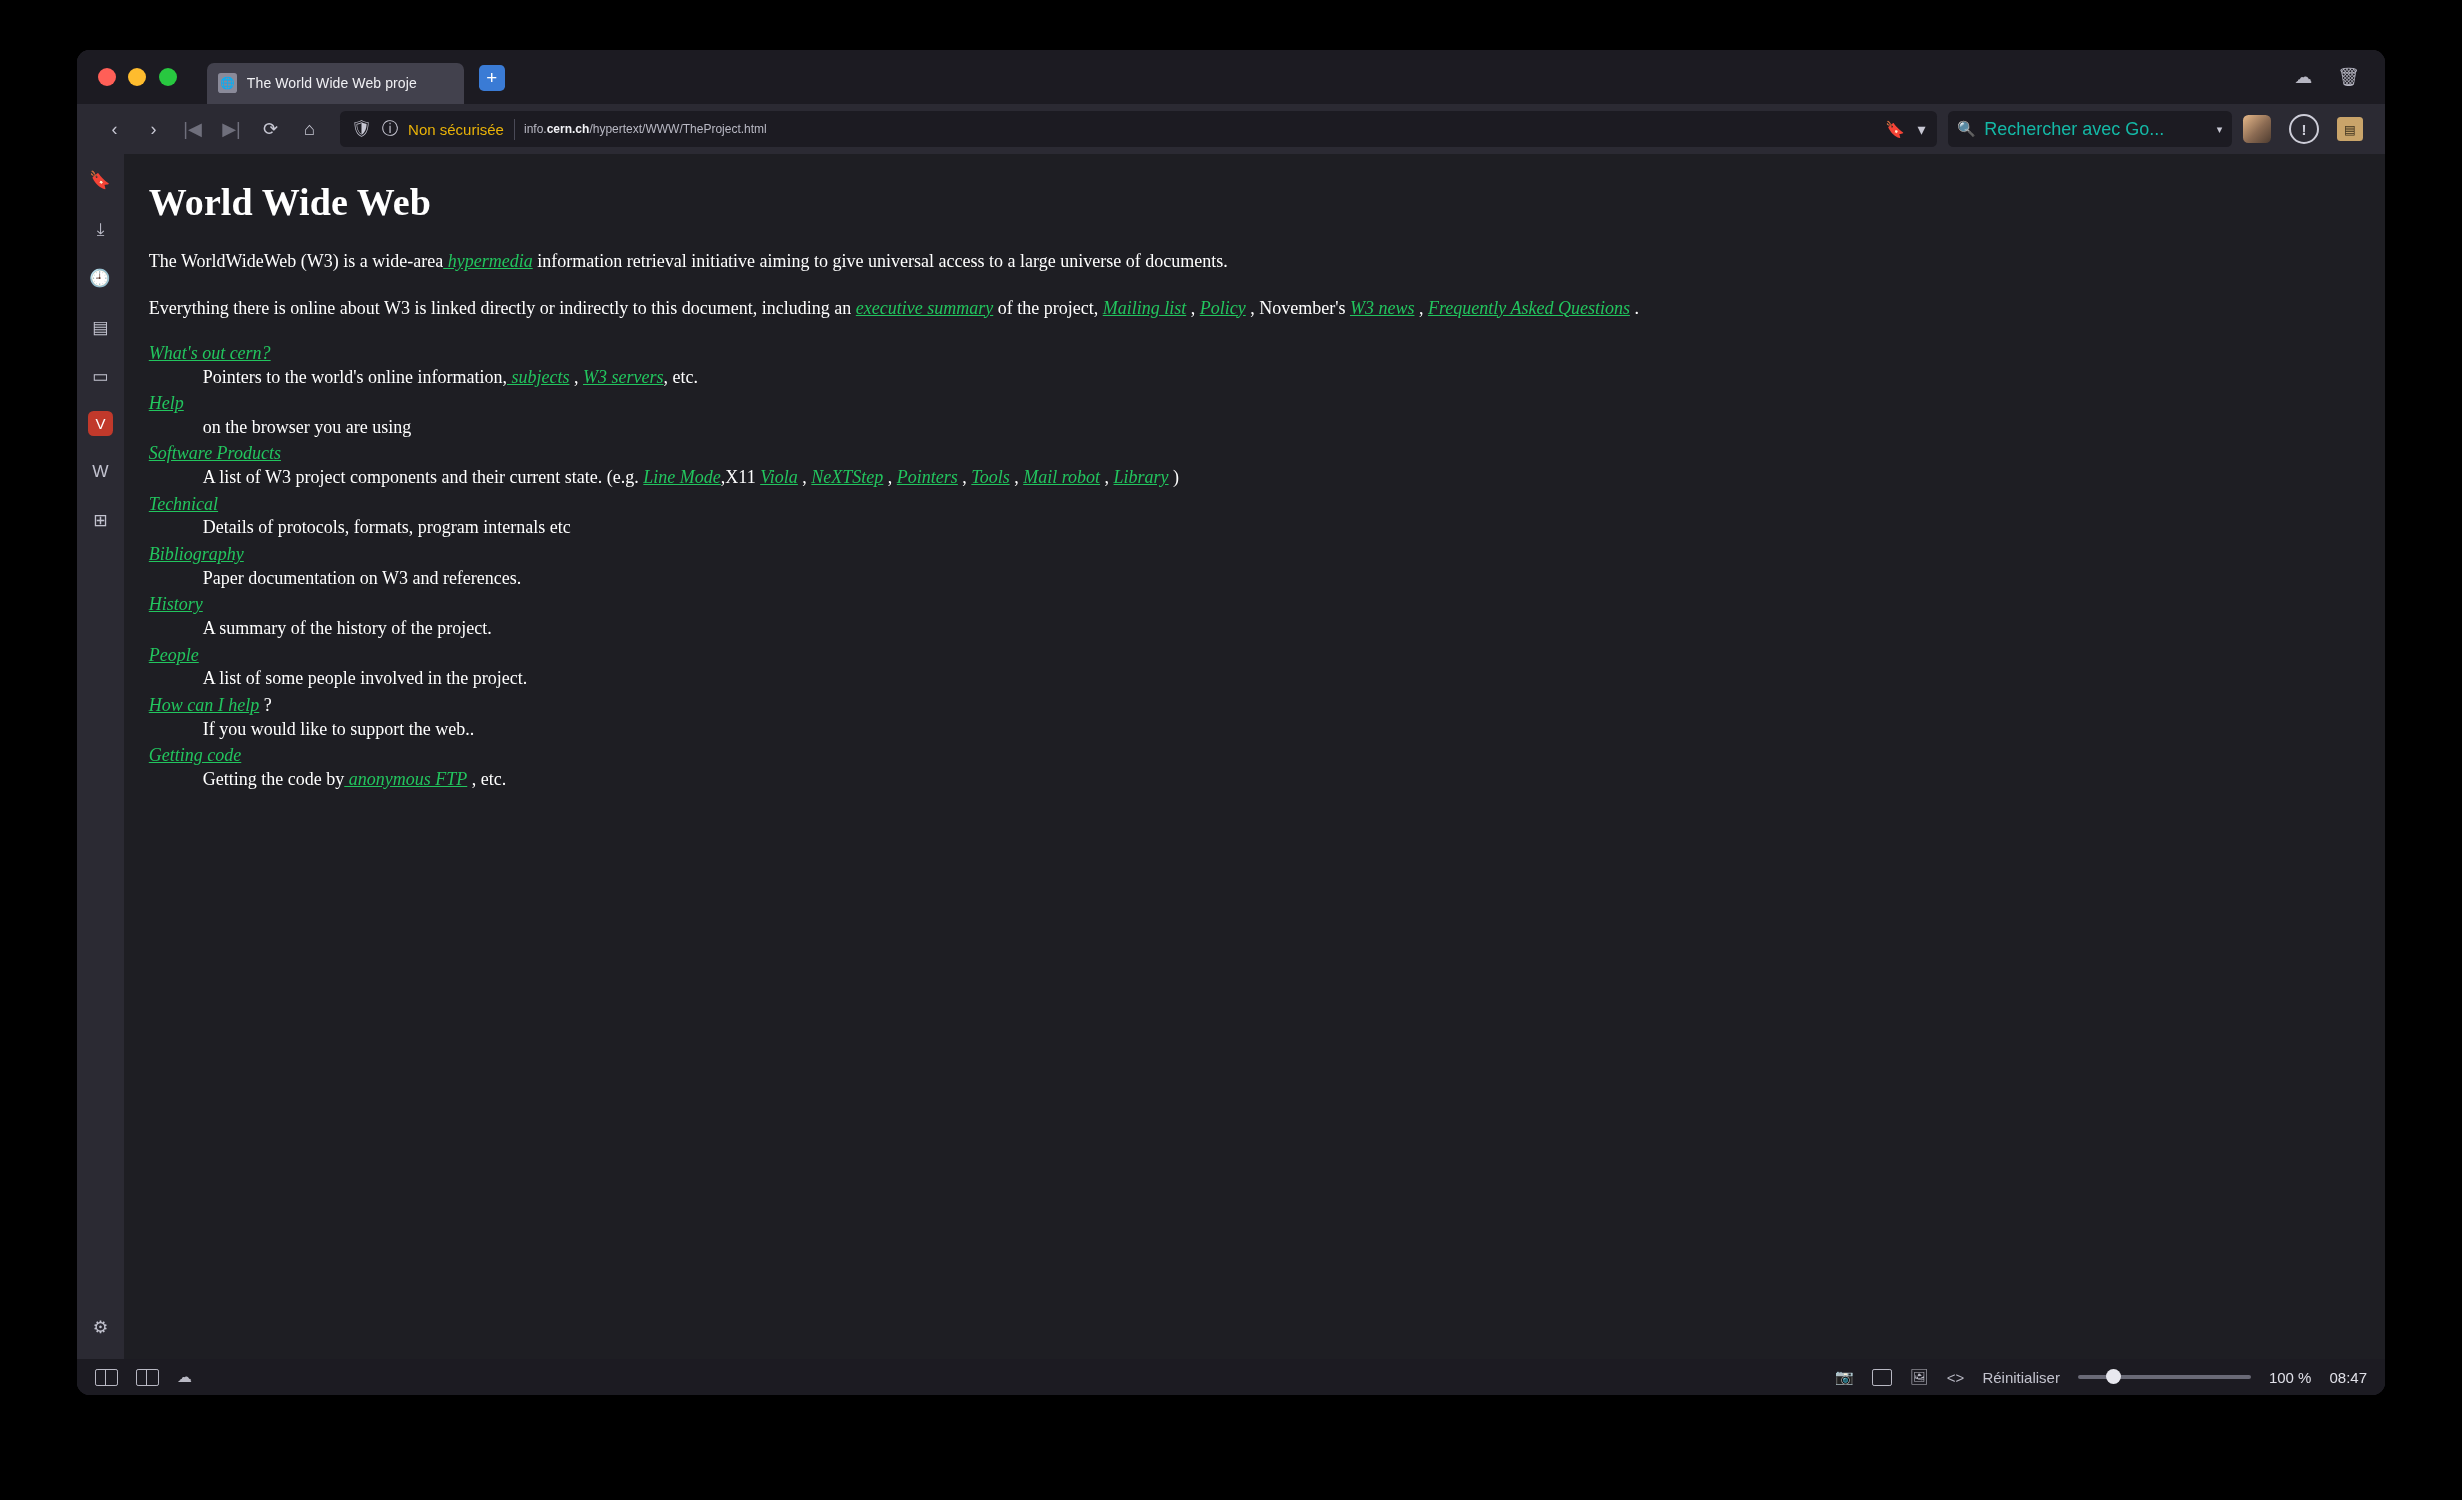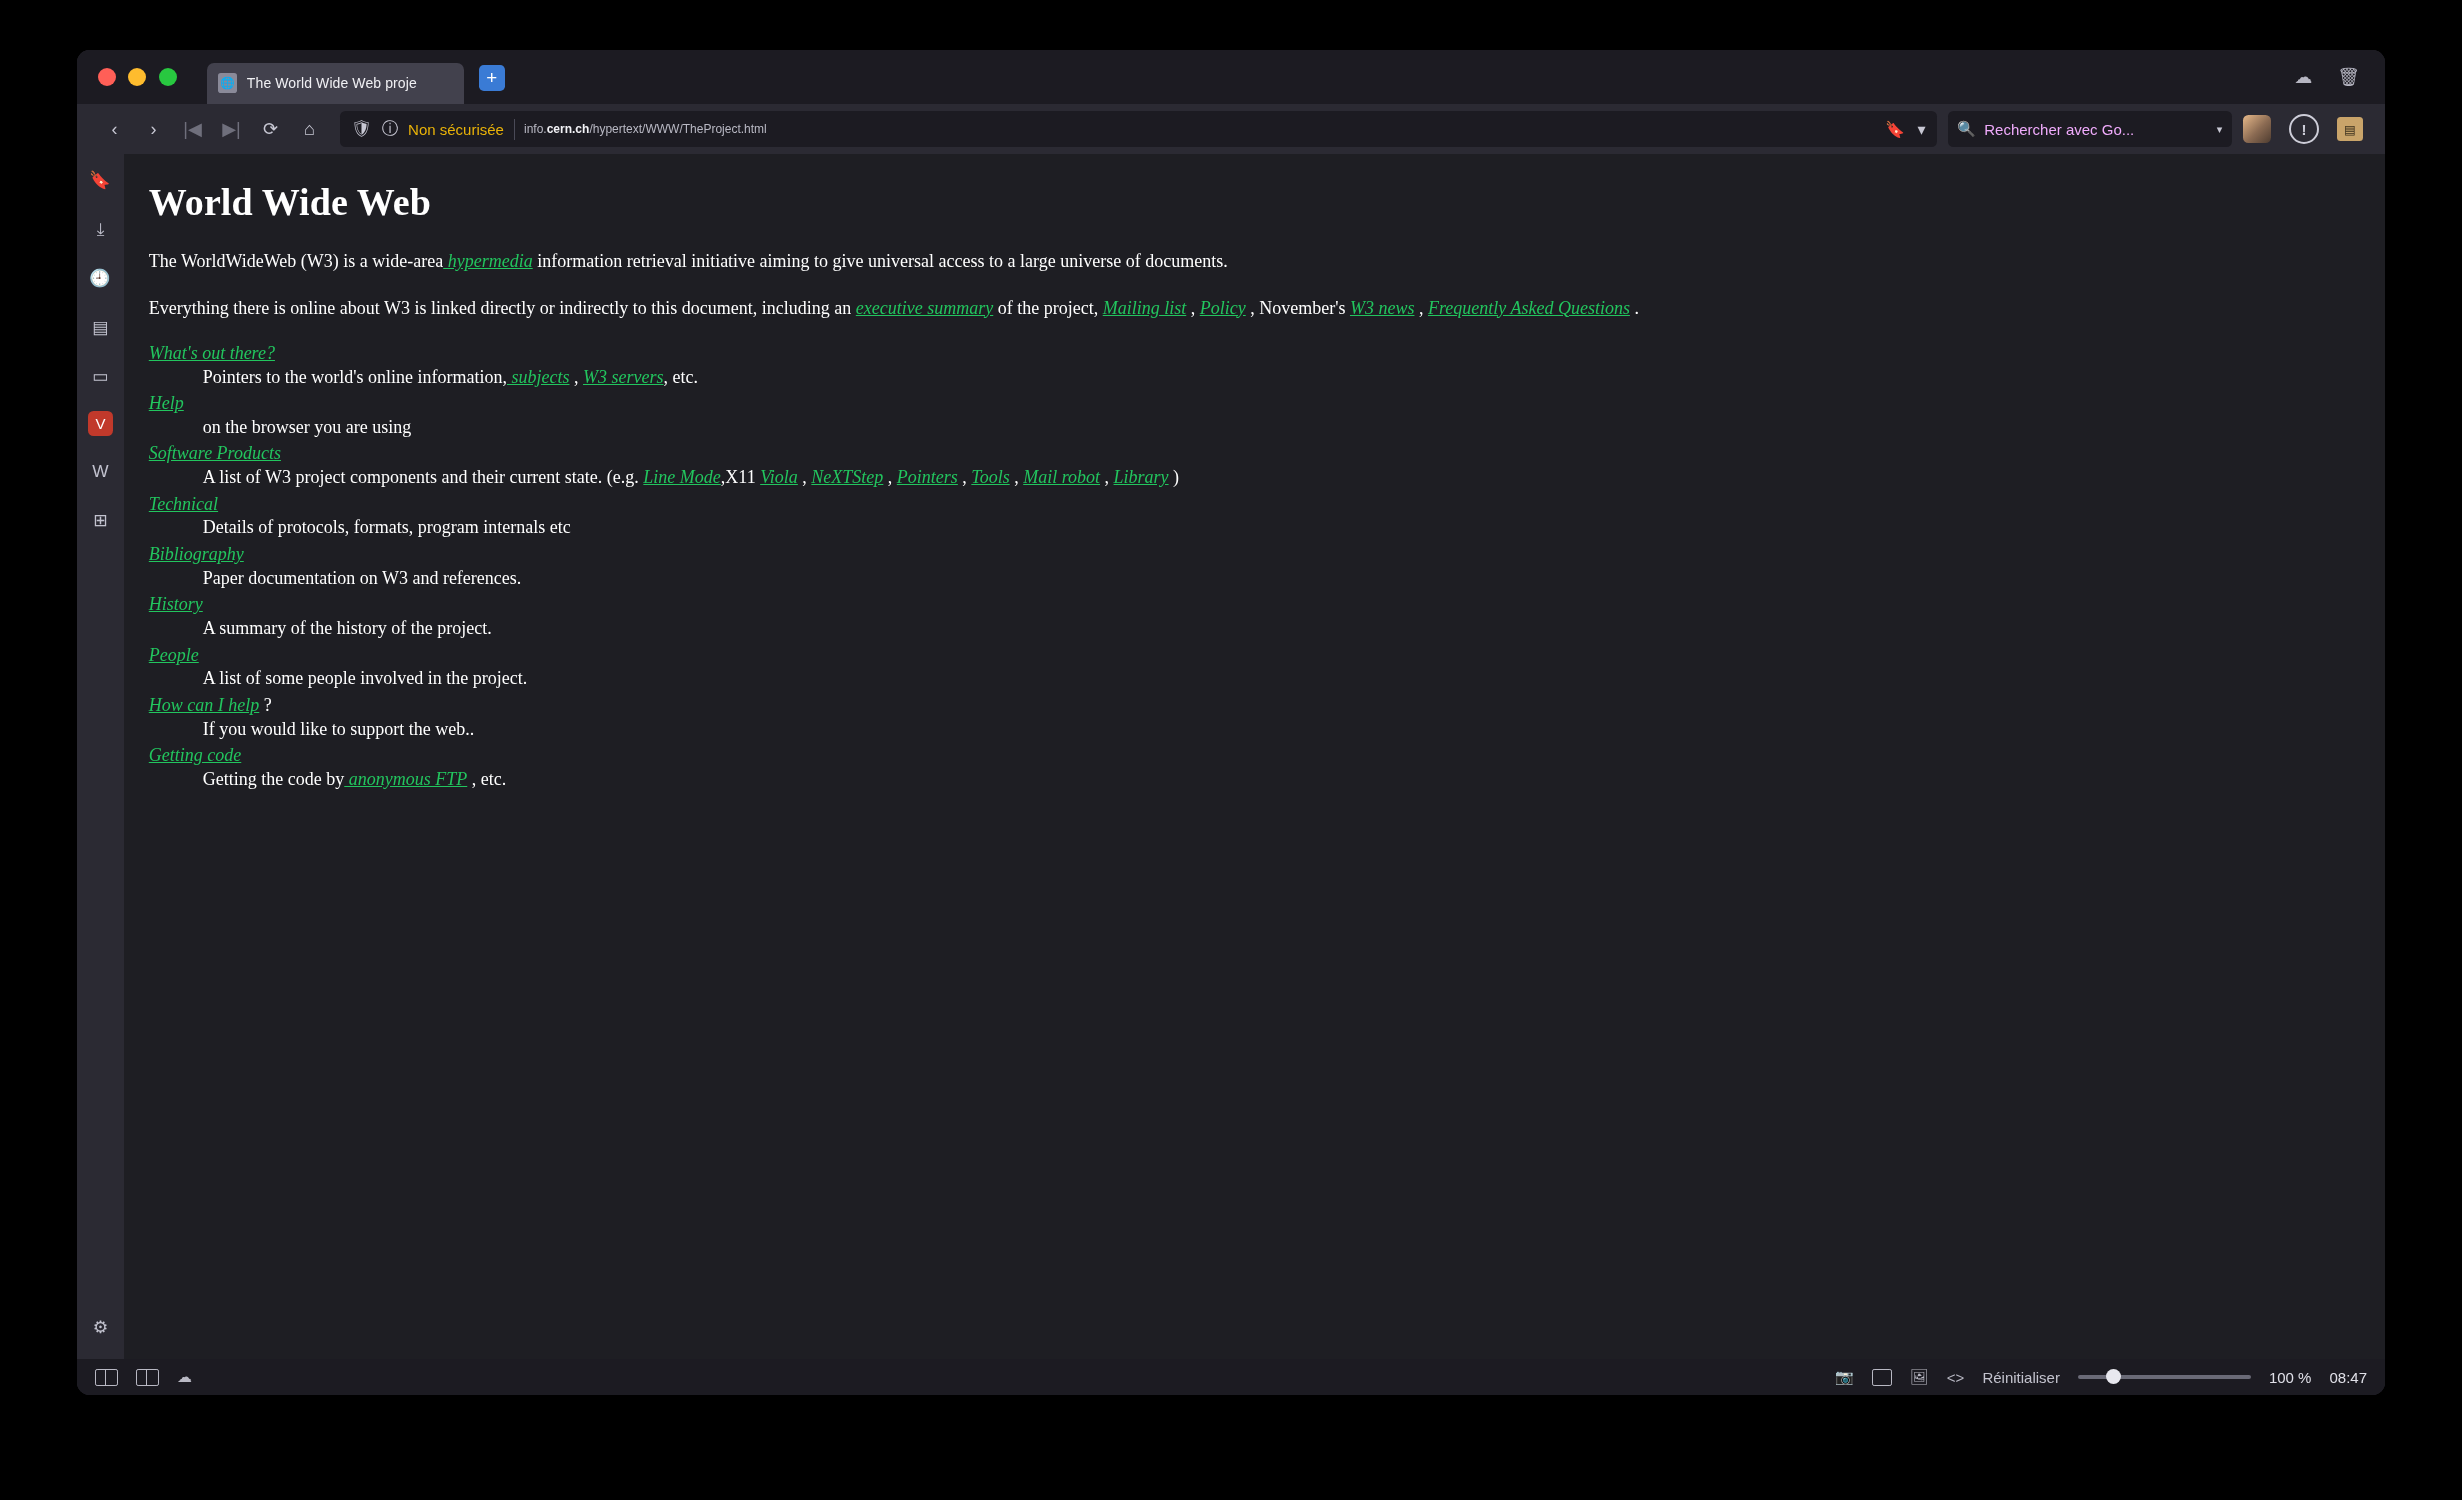--- a/index.html
+++ b/index.html
@@ -155,21 +155,21 @@
     height: 36px;
     background: #1c1b22;
     border-radius: 5.5px;
     display: flex;
     align-items: center;
     padding: 0 9.7px;
     gap: 8.3px;
     margin-right: 11px;
   }
   .searchbar .magnif { color: #c8c8d4; font-size: 15px; }
-  .searchbar .sph { color: #f0abfc; font-size: 15px; white-space: nowrap; overflow: hidden; }
+  .searchbar .sph { color: #14b8a6; font-size: 18px; white-space: nowrap; overflow: hidden; }
   .searchbar .caret { margin-left: auto; color: #c8c8d4; font-size: 11px; }
 
   .toolbar-icons {
     display: flex; align-items: center; gap: 18px;
     padding-right: 4.1px;
   }
   .avatar {
     width: 28px; height: 28px; border-radius: 5.5px;
     background: linear-gradient(135deg,#e7b98a 0%, #8a6a52 55%, #4e3c30 100%);
   }
@@ -383,21 +383,21 @@
           <a class="l" href="#">Policy</a>
           <span>, November's</span>
           <a class="l" href="#">W3 news</a>
           <span>,</span>
           <a class="l" href="#">Frequently Asked Questions</a>
           <span>.</span>
         </p>
 
         <div class="dl-block">
           <div class="dl-term">
-            <a class="l" href="#">What's out there?</a>
+            <a class="l" href="#">What's out cern?</a>
           </div>
           <div class="dl-def">
             <span>Pointers to the world's online information,</span><a class="l" href="#"> subjects</a><span> , </span><a class="l" href="#">W3 servers</a><span>, etc.</span>
           </div>
         </div>
 
         <div class="dl-block">
           <div class="dl-term">
             <a class="l" href="#">Help</a>
           </div>

